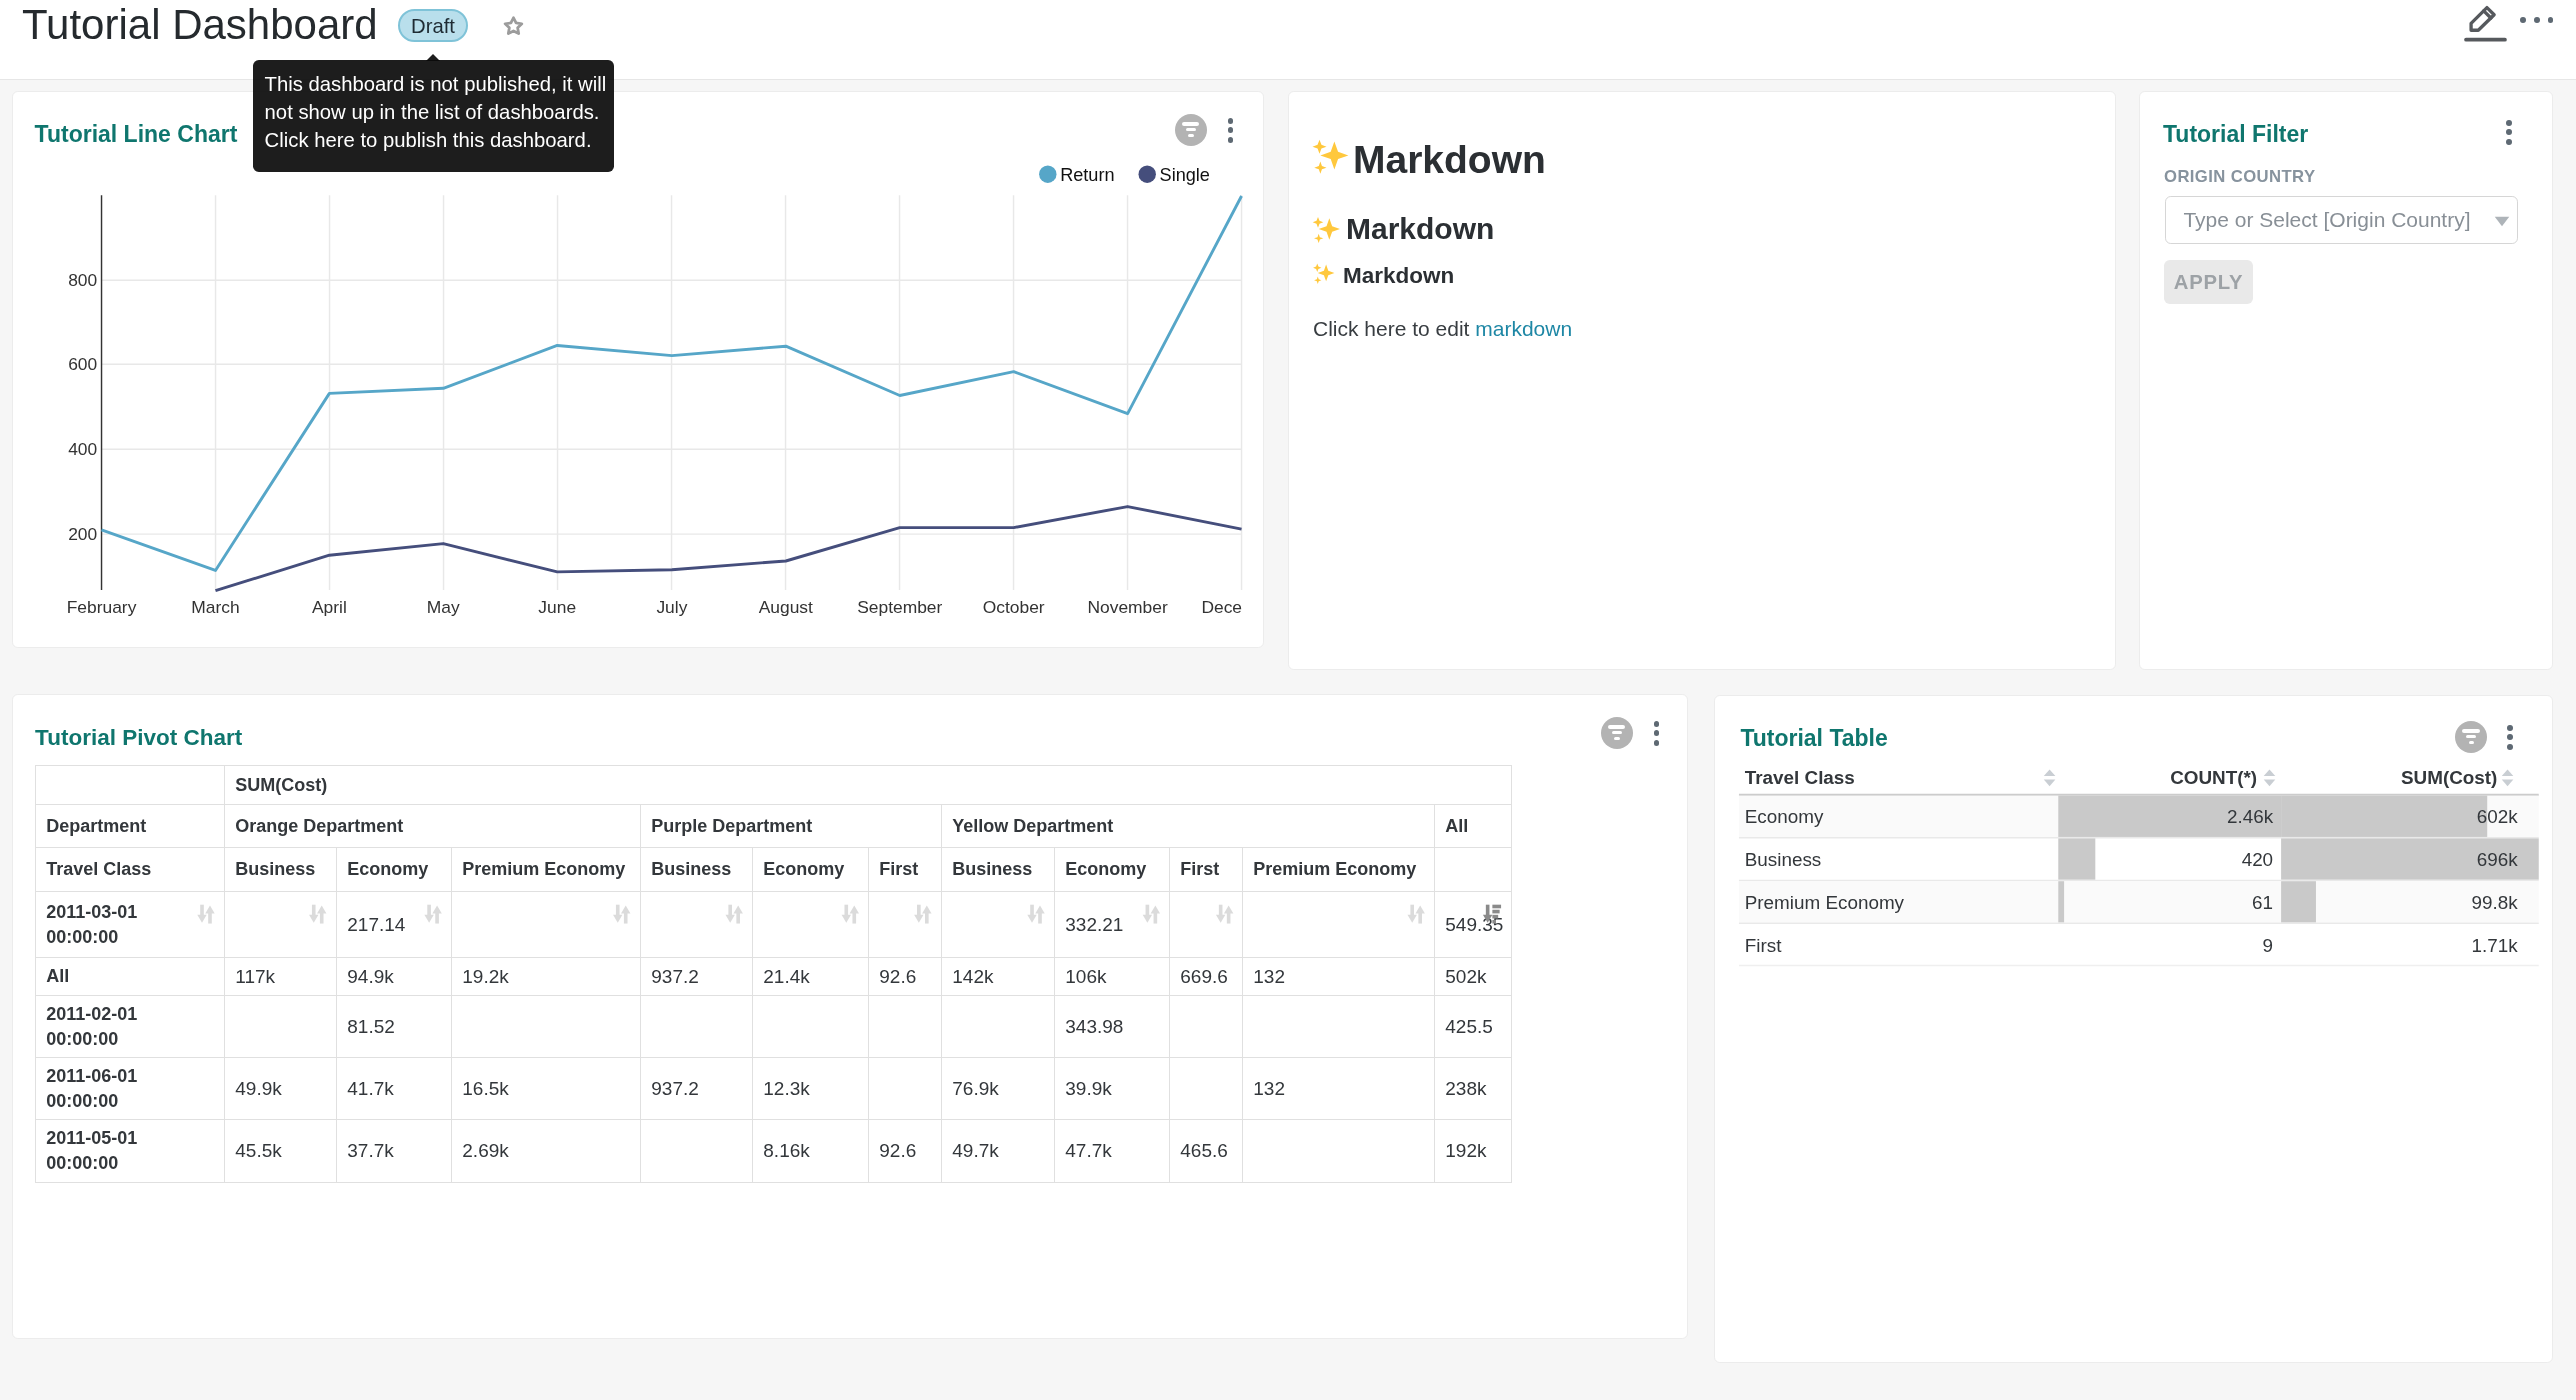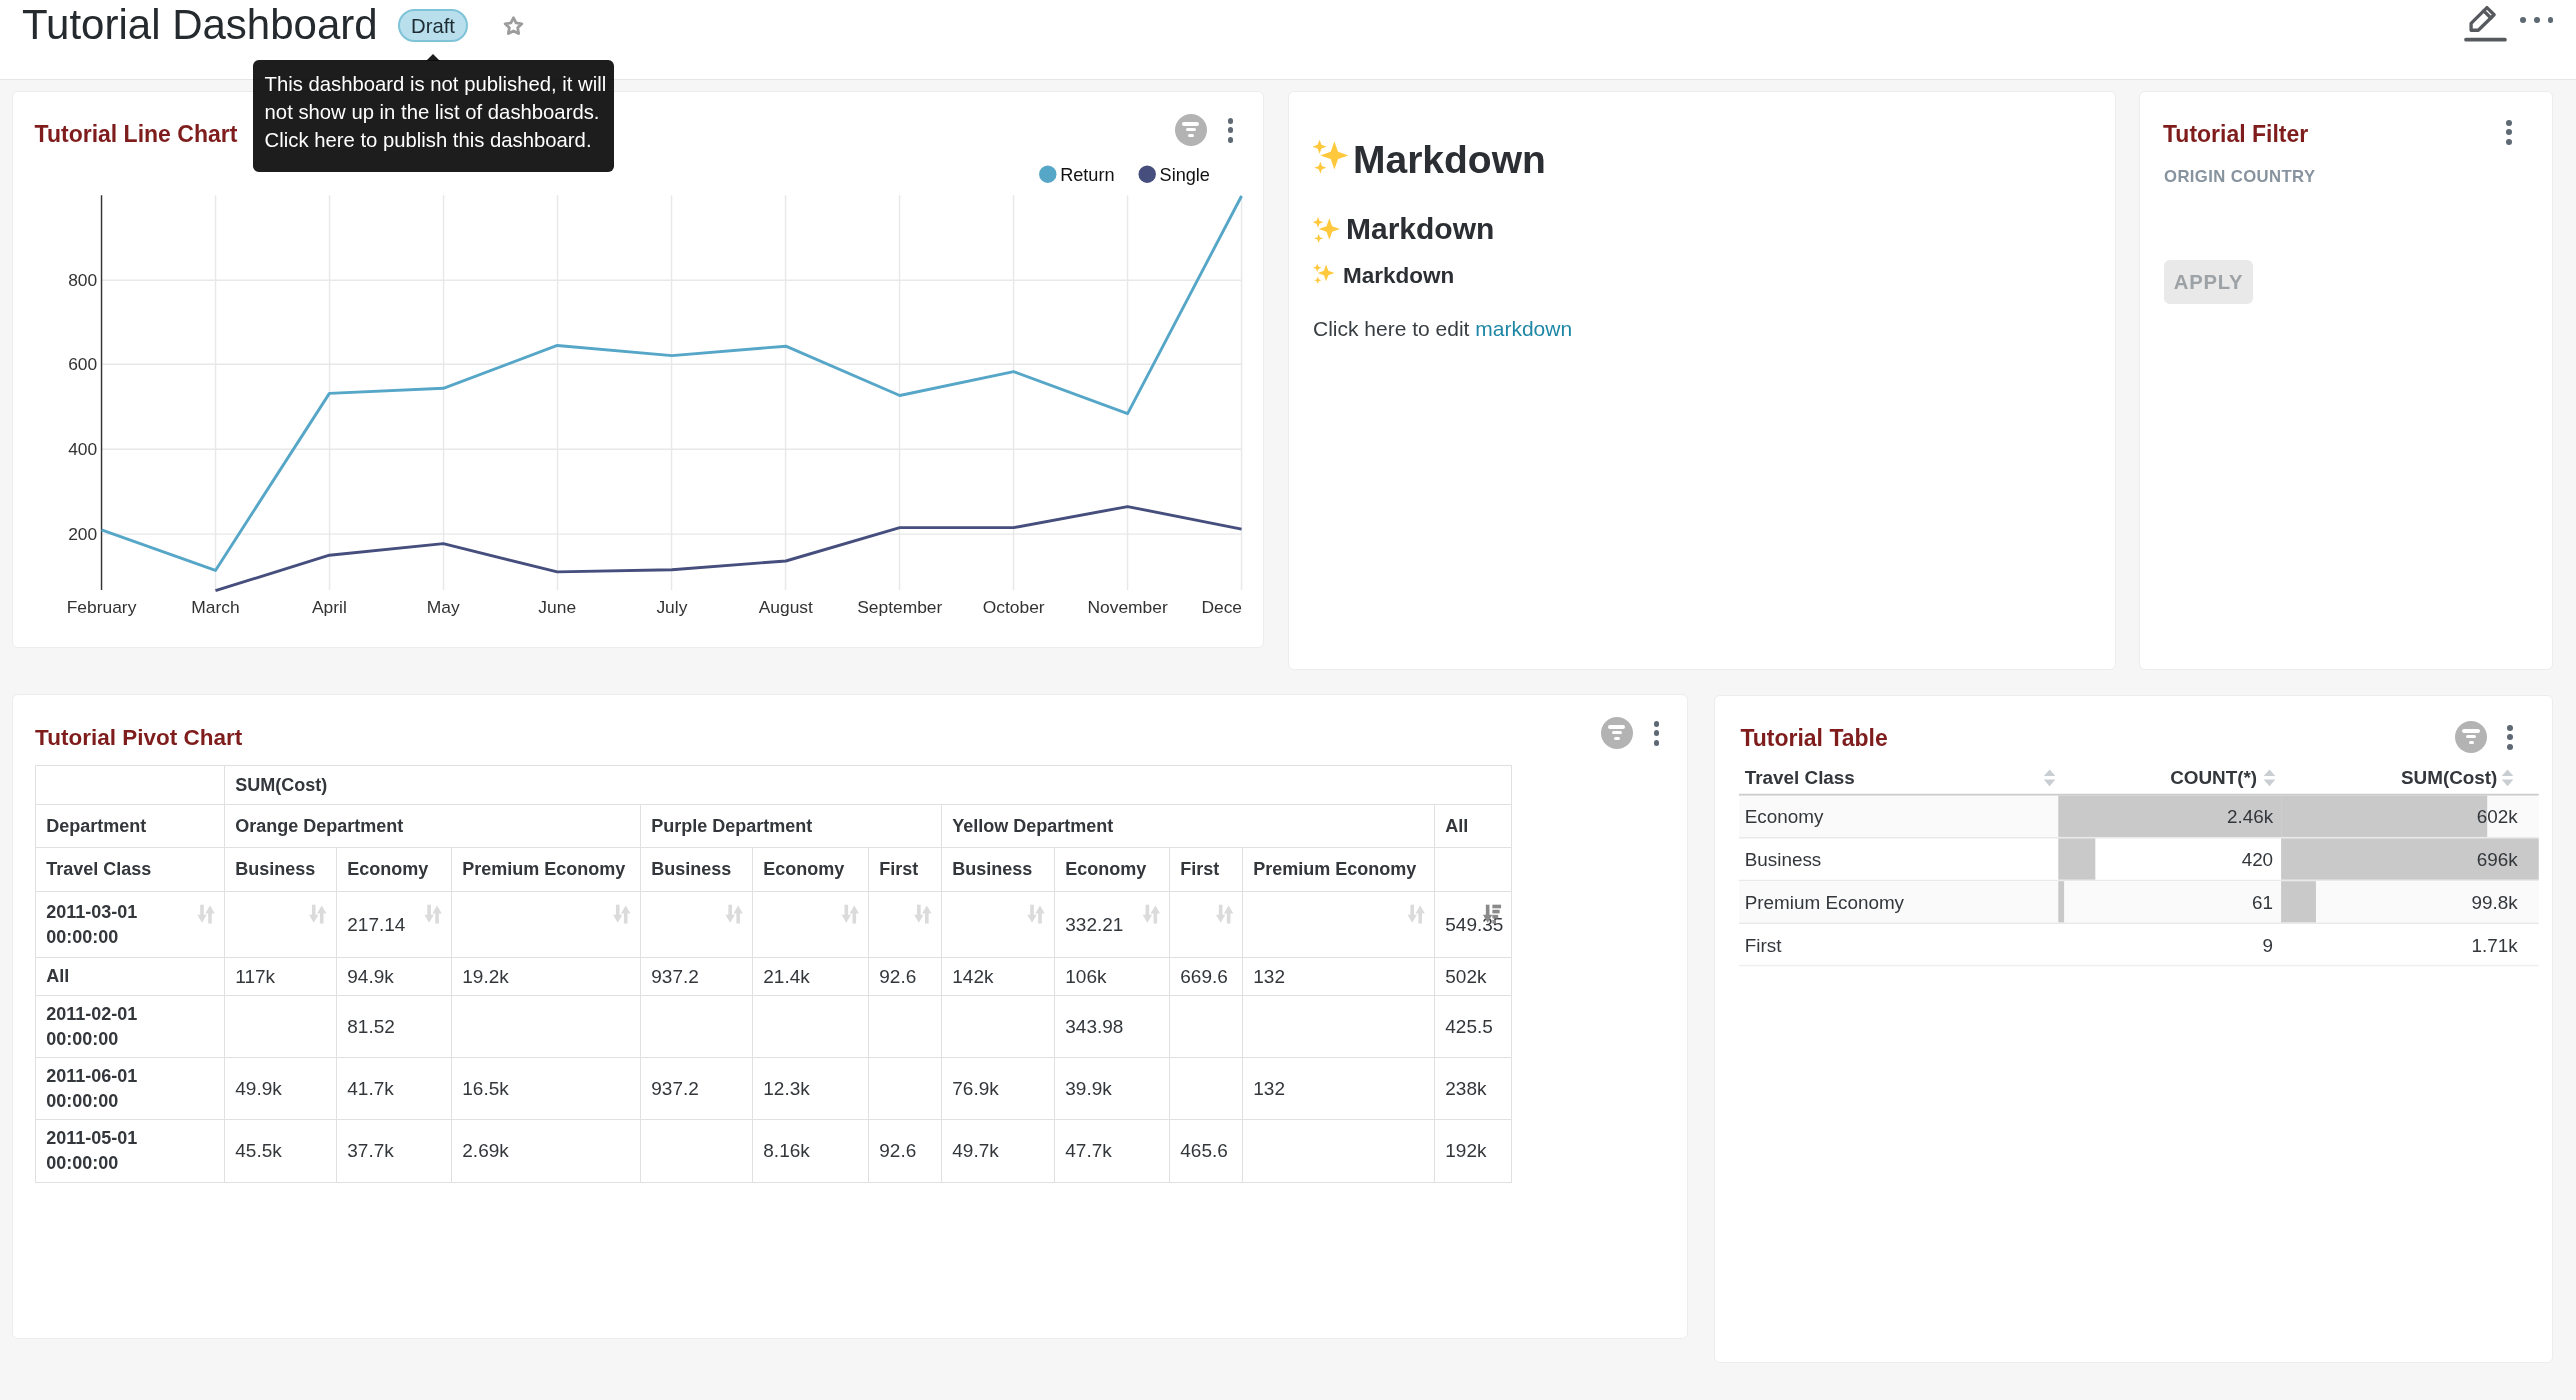--- a/index.html
+++ b/index.html
@@ -6,21 +6,21 @@
 html,body { width:2576px; height:1400px; background:#F6F6F6; font-family:"Liberation Sans", sans-serif; overflow:hidden; }
 #header { position:absolute; left:0; top:0; width:2576px; height:80px; background:#fff; border-bottom:1.5px solid #E6E6E6; }
 #title { position:absolute; left:22px; top:0.7px; font-size:42px; color:#252A2E; font-weight:400; }
 #pill { position:absolute; left:398px; top:8.7px; width:70px; height:33px; background:#B9DFEC; border:2.2px solid #7FC3D8; border-radius:16.7px; color:#1E2B33; font-size:20.3px; text-align:center; line-height:30px; }
 .card { position:absolute; background:#fff; border-radius:5.8px; border:0.7px solid #ECECEC; }
 #card-line   { left:11.6px;   top:91px; width:1252px; height:557px; }
 #card-md     { left:1288px; top:91px; width:828px; height:579px; }
 #card-filter { left:2139px; top:91px; width:414px;  height:579px; }
 #card-pivot  { left:11.6px;   top:694px; width:1676px; height:645px; }
 #card-table  { left:1714px; top:695px; width:839px; height:668px; }
-.ctitle { position:absolute; font-size:23px; font-weight:700; color:#7f1d1d; }
+.ctitle { position:absolute; font-size:23px; font-weight:700; color:#0f766e; }
 svg.abs { position:absolute; left:0; top:0; }
 #tooltip { position:absolute; left:253px; top:60px; width:361px; height:112px; background:rgba(10,10,10,0.92); border-radius:5.8px; color:#fff; font-size:20.3px; line-height:28px; padding:10.2px 0 0 11.6px; }
 #tooltip:before { content:""; position:absolute; left:173px; top:-6.5px; width:0; height:0; border-left:7.3px solid transparent; border-right:7.3px solid transparent; border-bottom:7.3px solid rgba(10,10,10,0.92); }
 
 #card-md .h1 { position:absolute; left:64px; top:48px; font-size:39px; font-weight:700; color:#2B2F33; line-height:1; }
 #card-md .h2 { position:absolute; left:57px; top:122px; font-size:30px; font-weight:700; color:#2B2F33; line-height:1; }
 #card-md .h3 { position:absolute; left:54px; top:173px; font-size:22.5px; font-weight:700; color:#2B2F33; line-height:1; }
 #card-md .p  { position:absolute; left:24px; top:226px; font-size:21px; color:#383D41; line-height:1; }
 #card-md .p a { color:#1E87A5; text-decoration:none; }
 .spark { position:absolute; }
@@ -149,20 +149,26 @@
 </div>
 
 <div class="card" id="card-filter">
   <div class="ctitle" style="left:23px;top:29px">Tutorial Filter</div>
   <div class="kebab-v" style="left:366px;top:28px">
       <i style="top:0"></i>
       <i style="top:9.4px"></i>
       <i style="top:19px"></i>
     </div>
   <div id="f-label">ORIGIN COUNTRY</div>
+  <div id="f-select">
+      <span>Type or Select [Origin Country]</span>
+    <svg class="abs" style="left:328px;top:19px" width="16" height="11.6" viewBox="0 0 22 16">
+        <path d="M1 1 L11 14 L21 1 Z" fill="#AEB4B9"></path>
+      </svg>
+  </div>
   <div id="f-apply">APPLY</div>
 </div>
 
 <div class="card" id="card-pivot">
   <div class="ctitle" style="left:22.5px;top:30px;font-size:22.5px">Tutorial Pivot Chart</div>
   <div class="badge" style="left:1588px;top:22px">
       <i class="l1"></i>
       <i class="l2"></i>
       <i class="l3"></i>
     </div>

